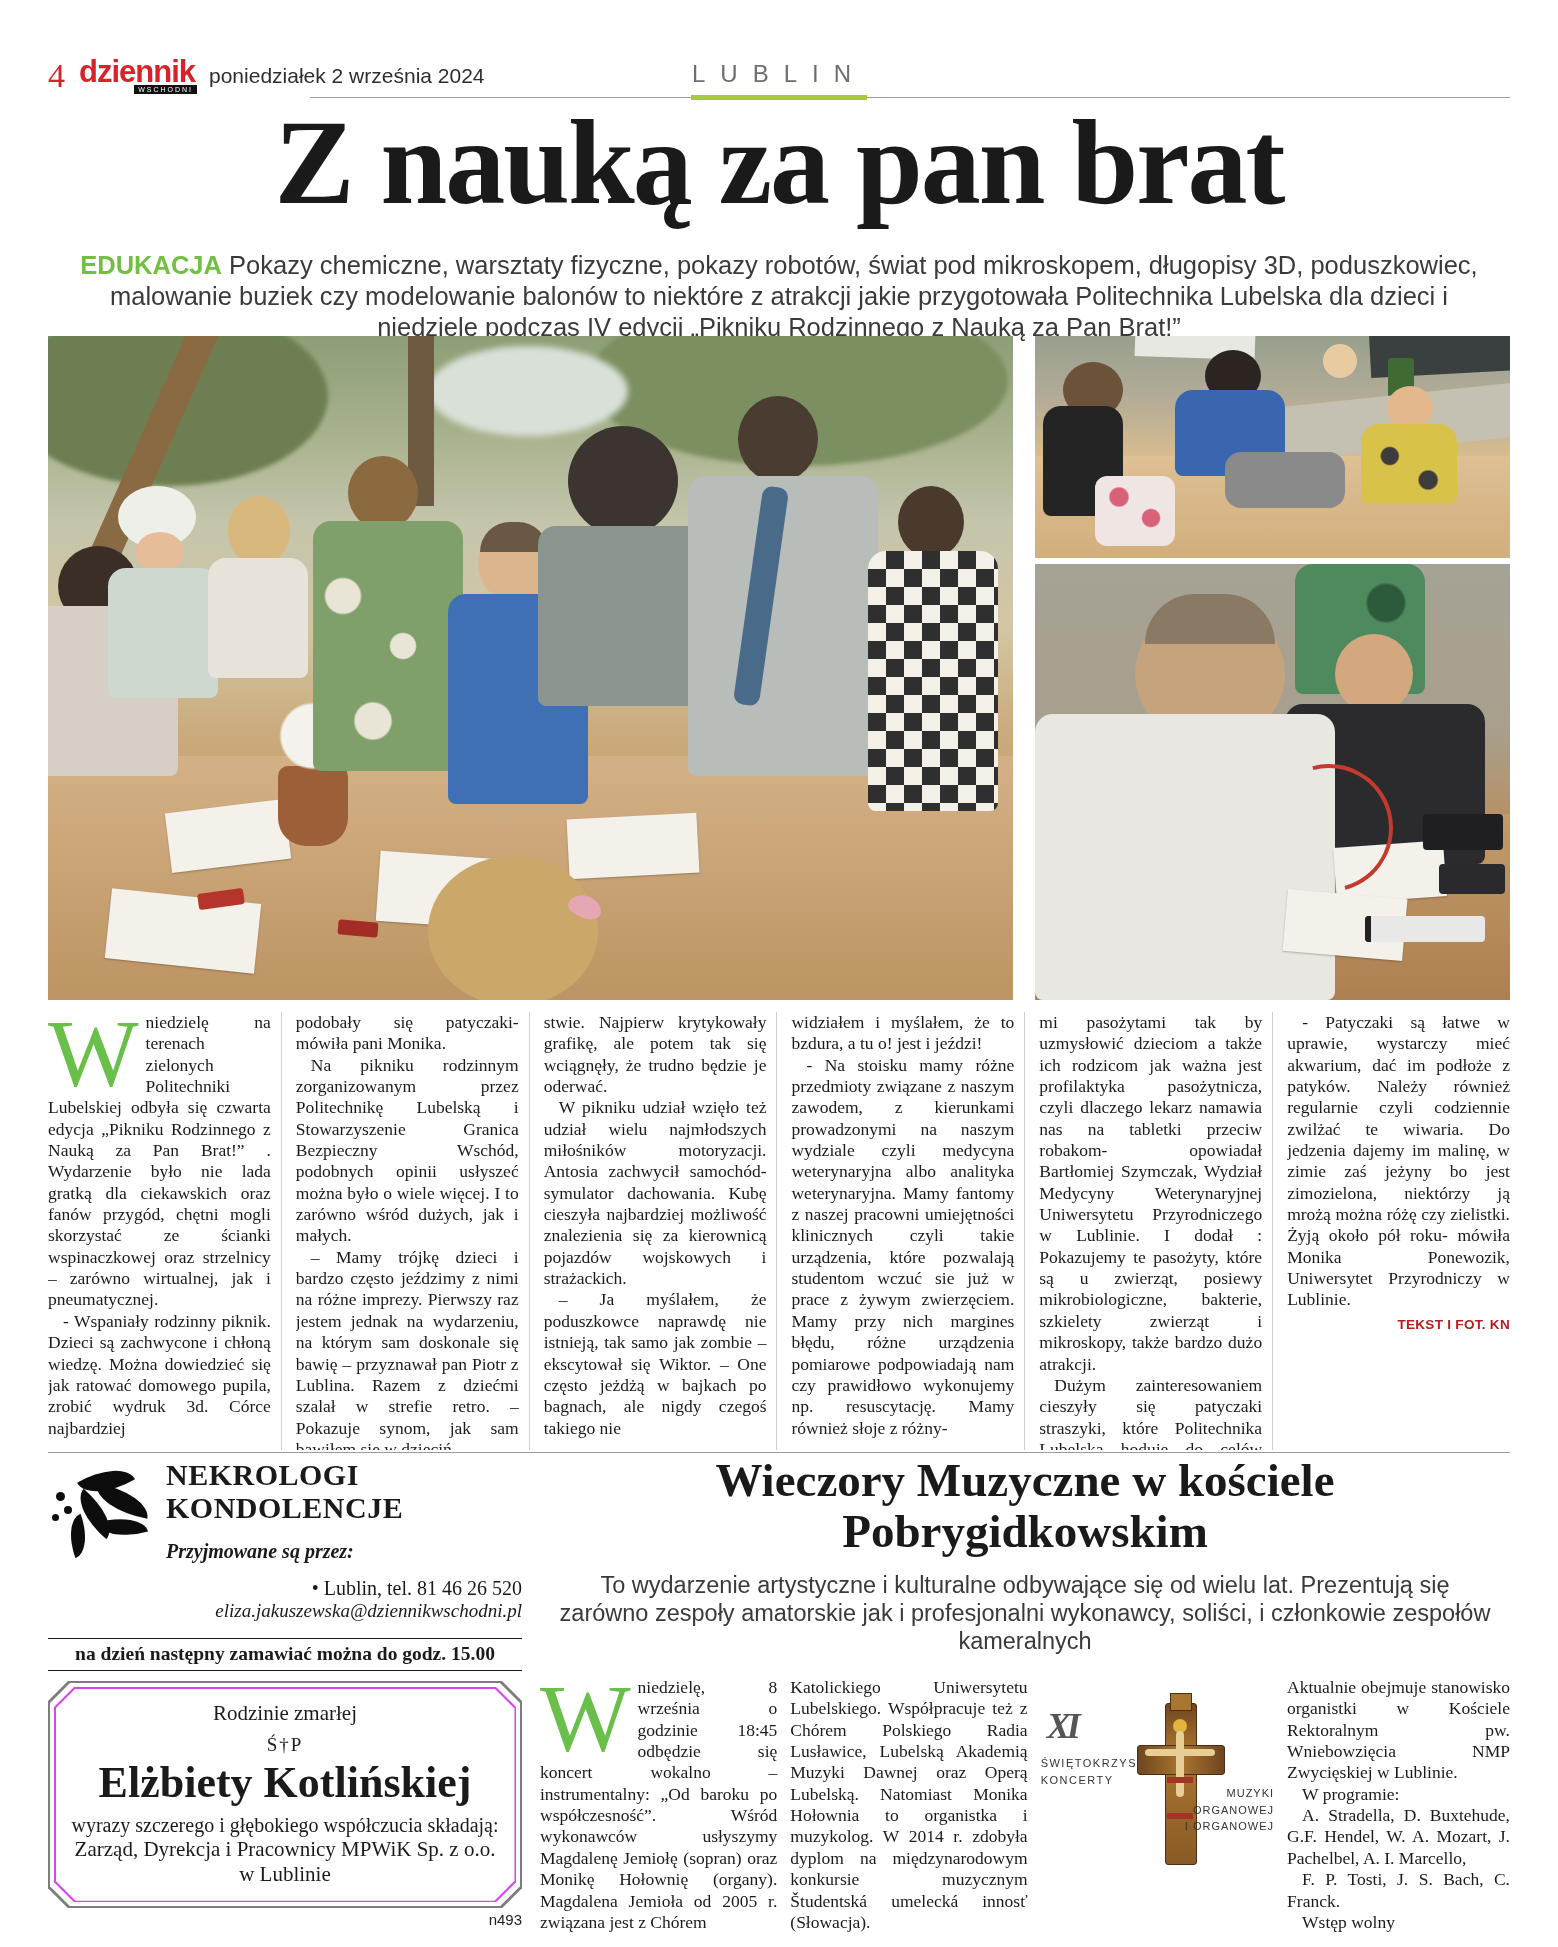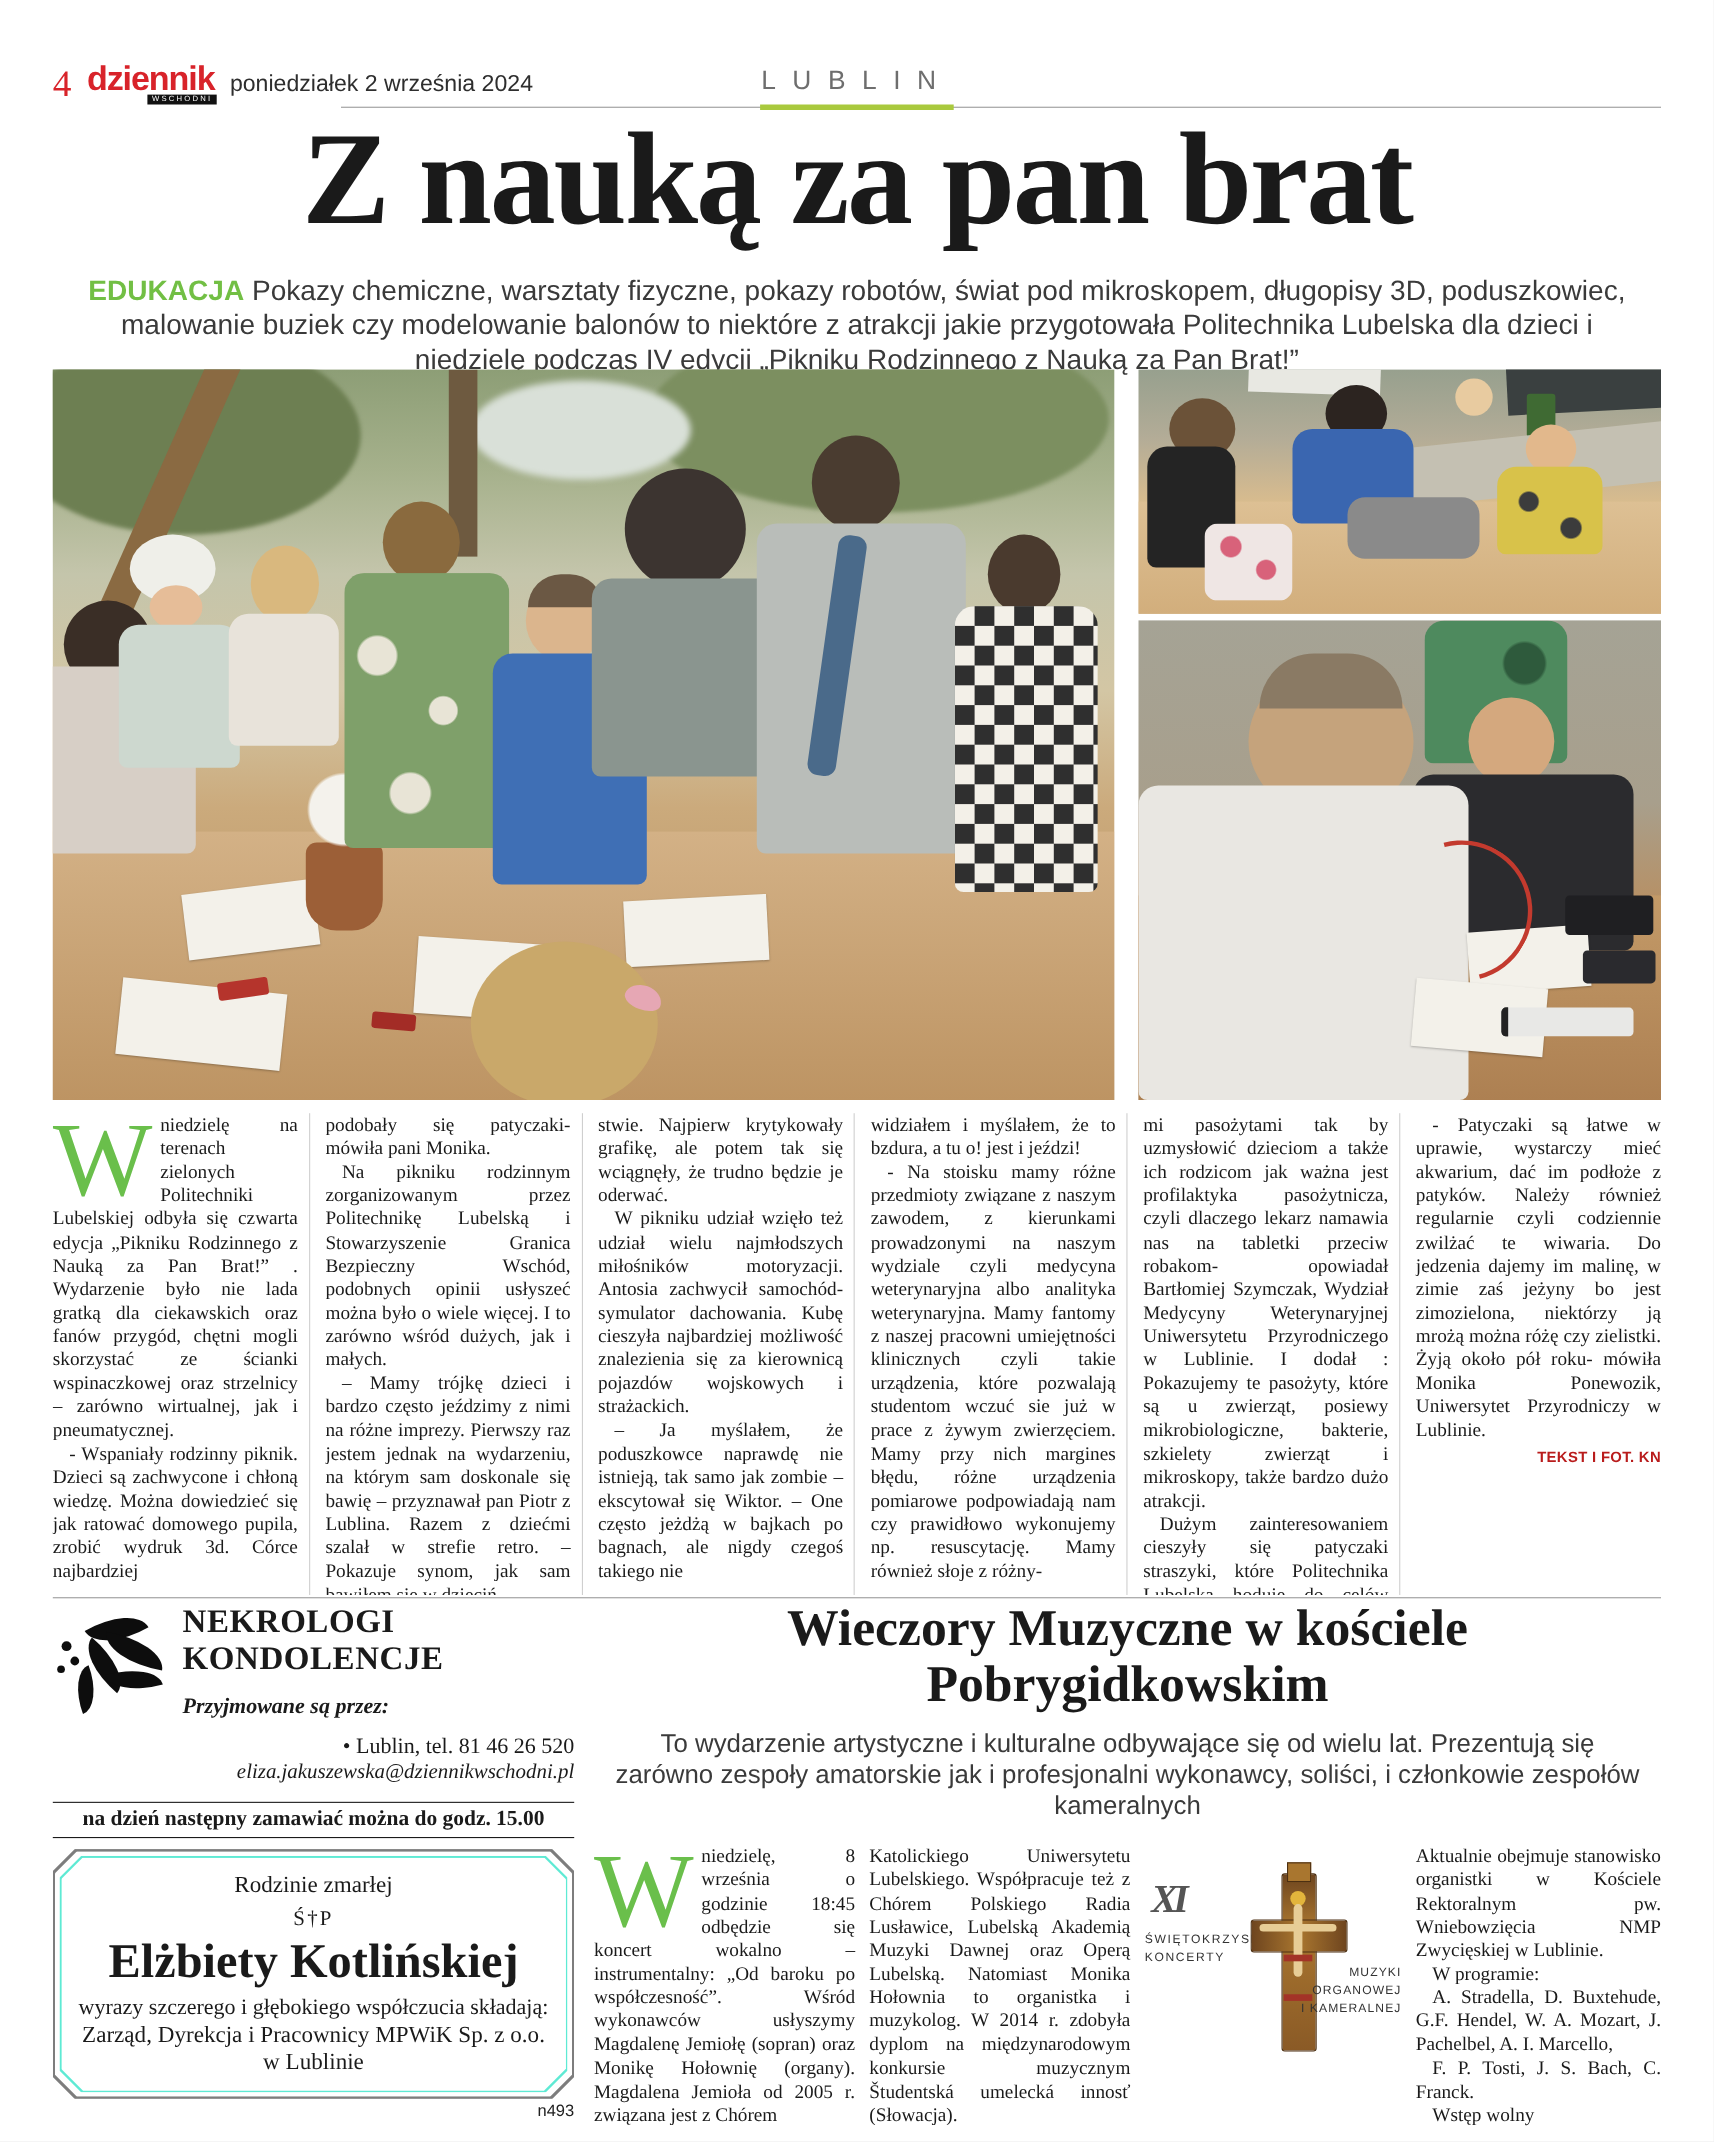--- a/index.html
+++ b/index.html
@@ -58,21 +58,21 @@
   .nek-intro{margin:16px 0 0 118px;font-style:italic;font-weight:600;font-size:20px;}
   .nek-contact{margin-top:14px;text-align:right;font-size:20px;}
   .nek-email{text-align:right;font-style:italic;font-size:19px;}
   .nek-deadline{margin-top:16px;border-top:1px solid #1a1a1a;border-bottom:1px solid #1a1a1a;
                 padding:4px 0 5px;text-align:center;font-weight:bold;font-size:19.5px;}
   .obit-b1,.obit-b2,.obit-b3,.obit-b4{
     clip-path:polygon(20px 0,calc(100% - 20px) 0,100% 20px,100% calc(100% - 20px),
               calc(100% - 20px) 100%,20px 100%,0 calc(100% - 20px),0 20px);}
   .obit-b1{margin-top:10px;background:#7d7d7d;padding:2px;}
   .obit-b2{background:#fff;padding:4px;}
-  .obit-b3{background:#5eead4;padding:1.5px;}
+  .obit-b3{background:#d946ef;padding:1.5px;}
   .obit-b4{background:#fff;padding:12px 14px 14px;text-align:center;}
   .obit-intro{font-size:21px;}
   .obit-stp{margin-top:8px;font-size:19px;letter-spacing:2px;font-variant:small-caps;}
   .obit-name{margin-top:4px;font-size:44px;font-weight:700;line-height:1.05;}
   .obit-l1{margin-top:8px;font-size:20px;}
   .obit-l2{font-size:21px;}
   .obit-ref{margin-top:3px;text-align:right;font-size:15px;font-family:"Liberation Sans",sans-serif;color:#222;}
   
   .music{position:absolute;top:1455px;left:540px;right:48px;}
   .music-headline{text-align:center;font-size:47px;font-weight:700;line-height:1.08;}
@@ -289,21 +289,21 @@
           <div class="cr-t"></div>
           <div class="cr-halo"></div>
           <div class="cr-body"></div>
           <div class="cr-arms"></div>
           <div class="cr-red1"></div>
           <div class="cr-red2"></div>
         </div>
         <div class="muz">
           <div>MUZYKI</div>
           <div>ORGANOWEJ</div>
-          <div>I KAMERALNEJ</div>
+          <div>I ORGANOWEJ</div>
         </div>
       </div>
       <div class="mcol3">
           <p class="para">Aktualnie obejmuje stanowisko organistki w Kościele Rektoralnym pw. Wniebowzięcia NMP Zwycięskiej w Lublinie.</p>
           <p class="para ind">W programie:</p>
           <p class="para ind">A. Stradella, D. Buxtehude, G.F. Hendel, W. A. Mozart, J. Pachelbel, A. I. Marcello,</p>
           <p class="para ind">F. P. Tosti, J. S. Bach, C. Franck.</p>
           <p class="para ind">Wstęp wolny</p>
         </div>
     </div>

